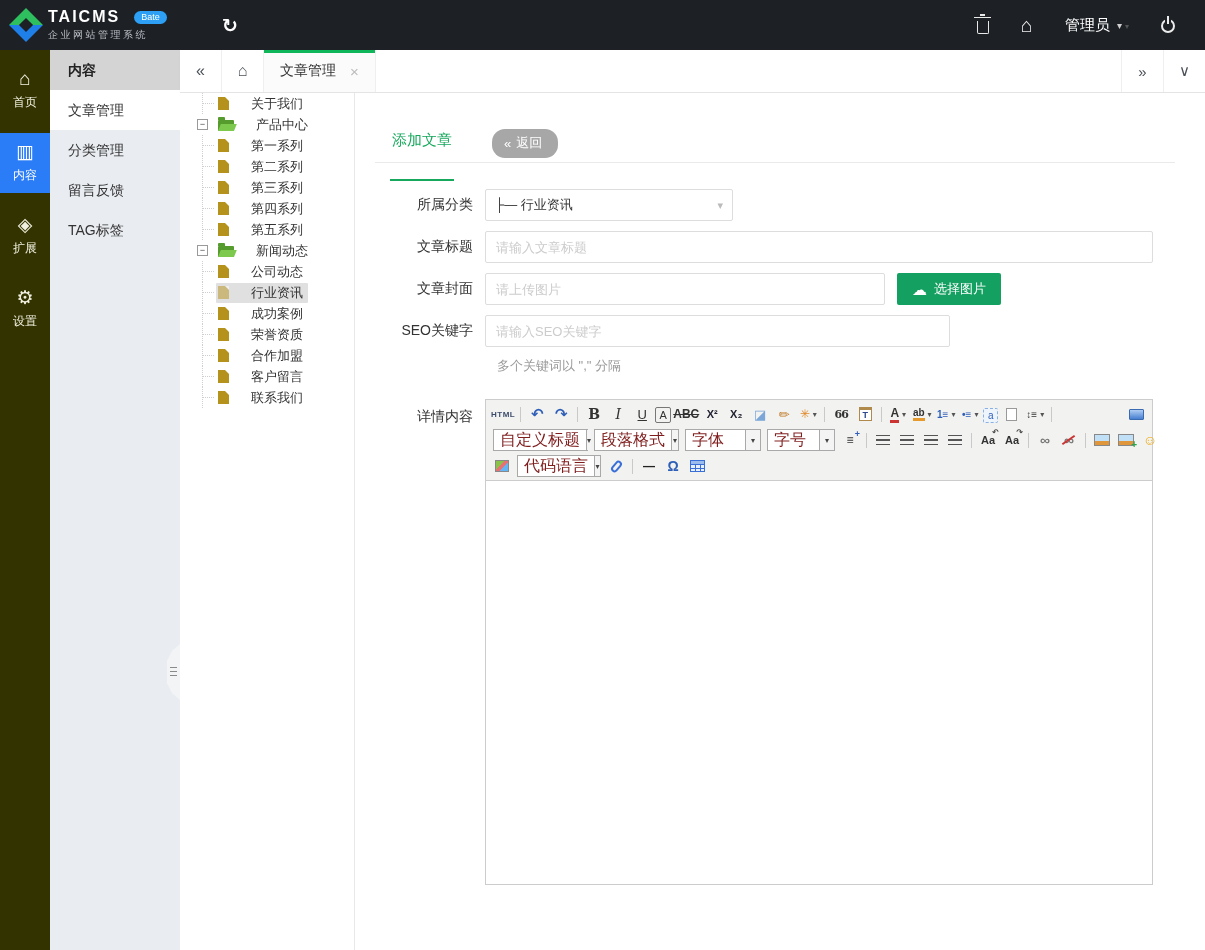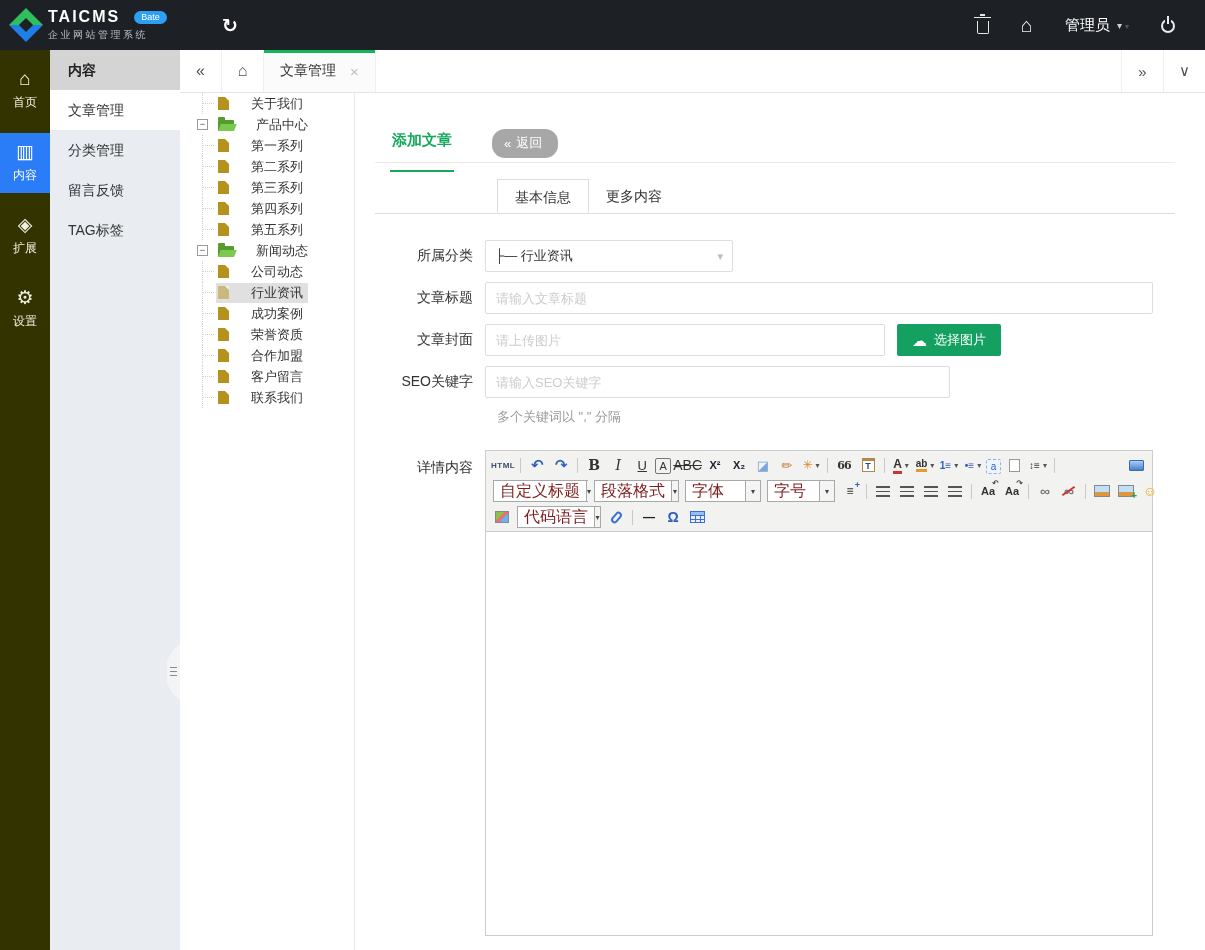--- a/index.html
+++ b/index.html
@@ -80,21 +80,21 @@
   .nicon.folder::after{content:"";position:absolute;left:0;bottom:0;width:16px;height:7px;background:#7cc94e;transform:skewX(-22deg);transform-origin:bottom left}
   .nlabel{white-space:nowrap}
   .tree-handle{position:absolute;left:-13px;top:551px;width:13px;height:56px;background:#f3f4f6;cursor:pointer;
         clip-path:polygon(100% 0,100% 100%,40% 88%,0 70%,0 30%,40% 12%)}
   .tree-handle::after{content:"";position:absolute;left:3px;top:23px;width:7px;height:10px;
         background:repeating-linear-gradient(#8a8a8a 0 1px,transparent 1px 4px)}
 
   
   .content{position:absolute;left:355px;top:93px;width:850px;height:857px;background:#fff;padding:0 0 0 20px}
   .form-head{margin-top:36px;height:34px;border-bottom:1px solid #eaeaea;display:flex;align-items:flex-start;padding-left:15px;width:800px}
-  .page-tab{color:#16a85c;font-size:15px;font-weight:bold;padding:2px 2px 20px;border-bottom:2px solid #16a85c;margin-bottom:-1px;cursor:pointer}
+  .page-tab{color:#16a85c;font-size:15px;font-weight:normal;padding:2px 2px 29px;border-bottom:2px solid #16a85c;margin-bottom:-1px;cursor:pointer}
   .back-btn{margin-left:38px;margin-top:0;background:#a7a7a7;border:none;color:#fff;font-size:13px;border-radius:13px;
             padding:5px 16px 6px 12px;display:inline-flex;align-items:center;gap:5px;cursor:pointer;
             font-family:"Liberation Sans","DejaVu Sans",sans-serif}
   .bb-arr{font-size:13px;line-height:13px}
   .tabs2{margin-top:16px;width:800px;border-bottom:1px solid #ddd;display:flex;padding-left:122px}
   .tab2{padding:0 17px;height:34px;line-height:34px;font-size:14px;color:#333;cursor:pointer;background:transparent}
   .tab2.active{border:1px solid #ddd;border-bottom:1px solid #fff;margin-bottom:-1px;background:#fff}
 
   .frow{display:flex;align-items:center;margin-top:10px}
   .frow.first{margin-top:26px}
@@ -122,21 +122,21 @@
       font-size:12px;color:#333;cursor:pointer;border-radius:2px;position:relative}
   .ksep{width:1px;height:15px;background:#c9c9c9;margin:0 4px;flex:none}
   .spacer{flex:1}
   .caret::after{content:"▾";font-size:8px;color:#555;margin-left:3px}
   .i-html{font-size:8px;font-weight:bold;color:#3c4d6b;letter-spacing:.5px}
   .i-undo,.i-redo{color:#2e5fb8;font-size:15px;font-weight:bold}
   .i-bold{font-family:"DejaVu Serif",serif;font-weight:bold;font-size:14px}
   .i-italic{font-family:"DejaVu Serif",serif;font-style:italic;font-size:14px}
   .i-under{text-decoration:underline;font-size:13px}
   .i-fontstyle{border:1px solid #777;font-size:11px;min-width:16px;height:16px;margin-top:2px}
-  .i-strike{font-size:14px;font-weight:normal;text-decoration:line-through}
+  .i-strike{font-size:12px;font-weight:bold;text-decoration:line-through}
   .i-sup,.i-sub{font-size:11px;font-weight:bold;color:#222}
   .i-sup{color:#223}.i-sub{color:#223}
   .i-eraser{color:#7aa6d8;font-size:13px}
   .i-brush{color:#c07a28;font-size:13px}
   .i-magic{color:#e08a2e;font-size:12px}
   .i-quote{font-weight:bold;font-size:11px;letter-spacing:-1px;font-family:"DejaVu Serif",serif}
   .i-clipT{width:13px;height:14px;border:1px solid #b08a4c;background:#fff;display:flex;align-items:center;
            justify-content:center;font-size:9px;font-weight:bold;color:#2c4a8c;border-top:3px solid #b08a4c}
   .i-fc{font-size:12px;font-weight:bold}
   .i-fc b{border-bottom:3px solid #c33;font-weight:bold}
@@ -389,26 +389,20 @@
   <main class="content">
 
     <div class="form-head">
       <span class="page-tab">添加文章</span>
       <button class="back-btn">
         <span class="bb-arr">«</span>
         <span>返回</span>
       </button>
     </div>
 
-    <div class="tabs2">
-
-        <div class="tab2 active">基本信息</div>
-
-        <div class="tab2">更多内容</div>
-      </div>
 
     <div class="frows">
 
       <div class="frow first">
         <label class="flabel">所属分类</label>
         <div class="fselect">
           <span class="fsel-val">├— 行业资讯</span>
           <span class="fsel-caret">▾</span>
         </div>
       </div>

